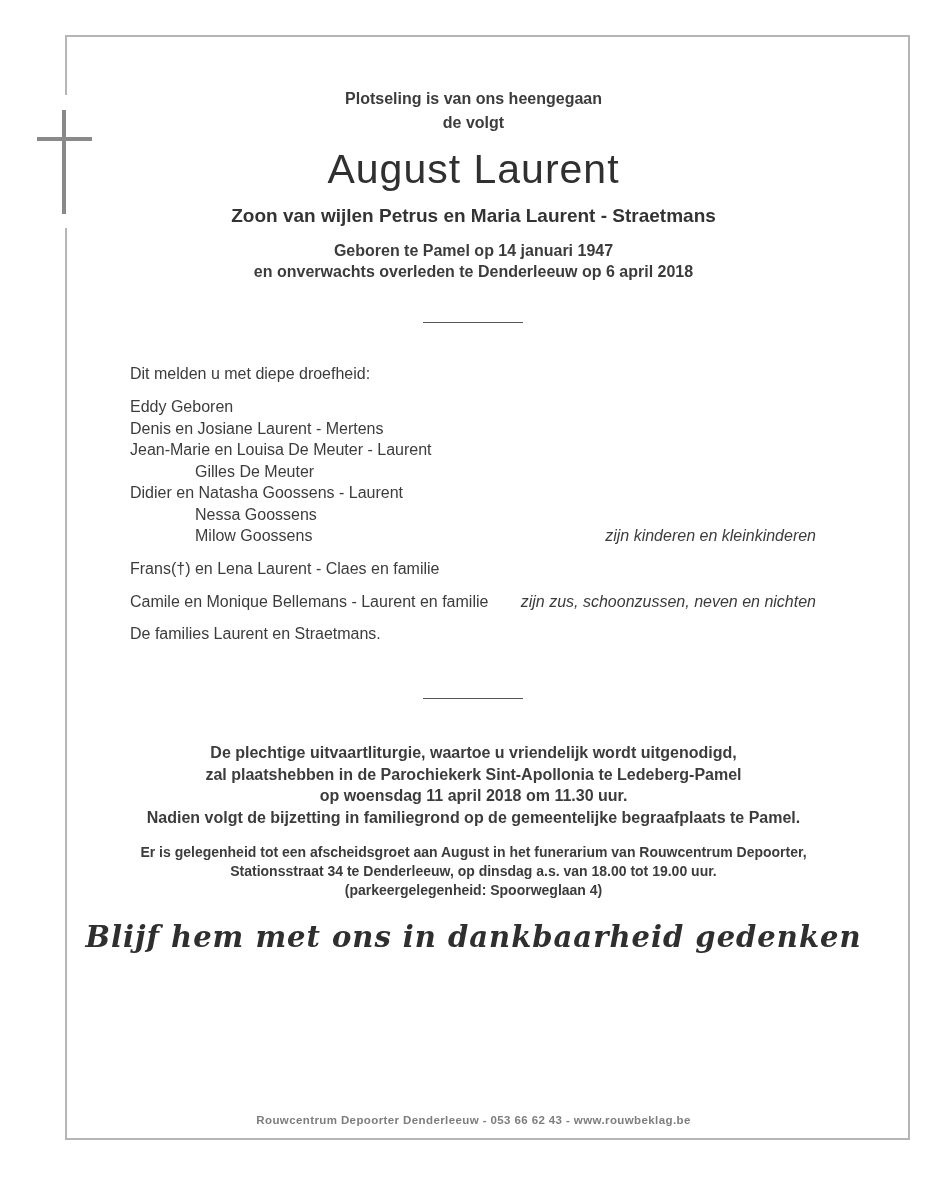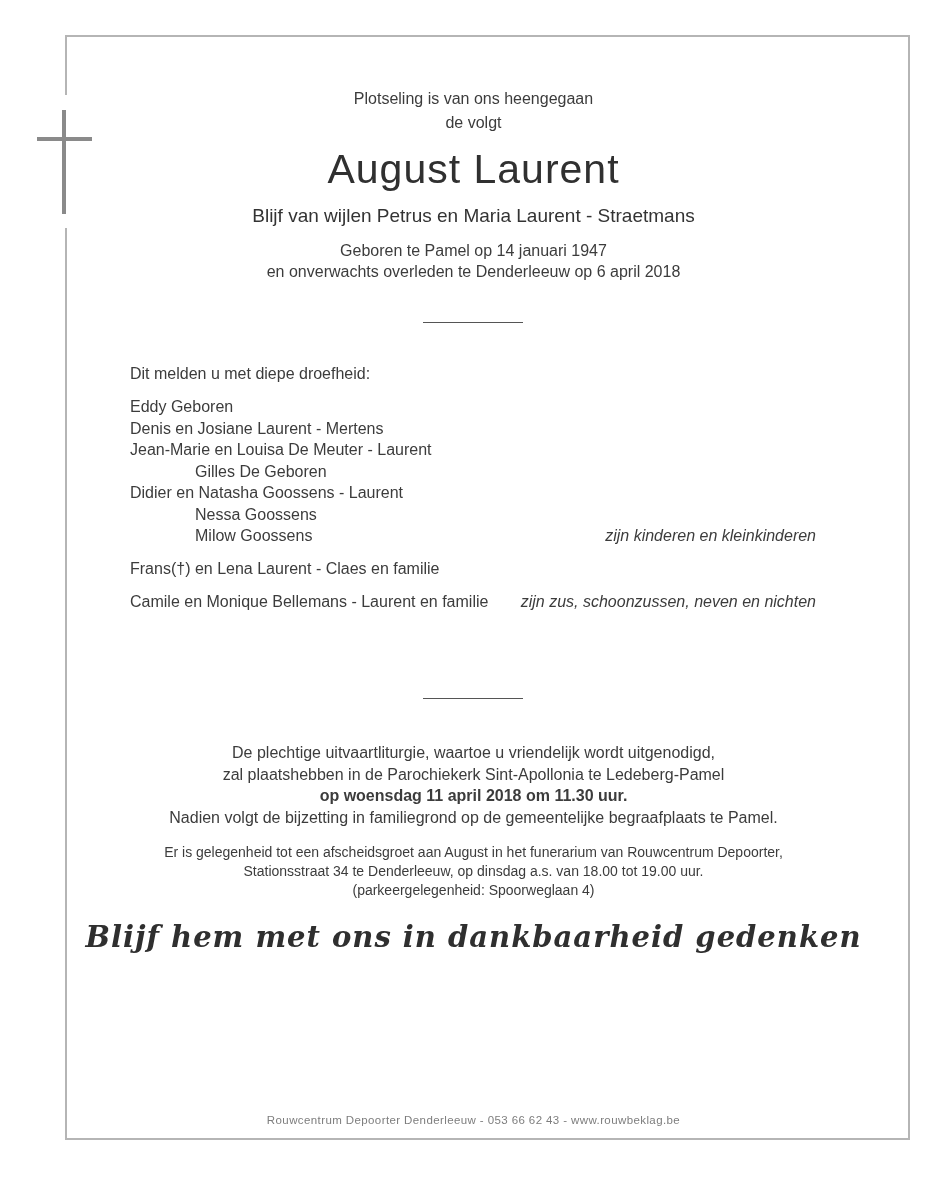--- a/index.html
+++ b/index.html
@@ -35,21 +35,21 @@
     z-index: 3;
   }
   .cross-h {
     position: absolute;
     left: 37px; top: 137px;
     width: 55px; height: 4px;
     background: #8a8a8a;
     z-index: 3;
   }
   .abs { position: absolute; z-index: 4; }
-  .center { left: 0; width: 947px; text-align: center; }
+  .center { left: 0; width: 947px; text-align: center; font-weight: bold; }
   .t16 { font-size: 16px; line-height: 20px; }
   .t14 { font-size: 14px; line-height: 18px; }
   .intro1 { top: 89px; }
   .intro2 { top: 113px; }
   .deceased-name {
     top: 146px;
     font-size: 41px;
     line-height: 46px;
     font-weight: 300;
     letter-spacing: 1px;
@@ -104,44 +104,45 @@
 
   <div class="frame"></div>
   <div class="cross-mask"></div>
   <div class="cross-v"></div>
   <div class="cross-h"></div>
 
   <div class="abs center t16 intro1">Plotseling is van ons heengegaan</div>
   <div class="abs center t16 intro2">de volgt</div>
 
   <div class="abs center deceased-name">August Laurent</div>
-  <div class="abs center subtitle">Blijf van wijlen Petrus en Maria Laurent - Straetmans</div>
+  <div class="abs center subtitle">Zoon van wijlen Petrus en Maria Laurent - Straetmans</div>
 
   <div class="abs center t16 born">Geboren te Pamel op 14 januari 1947</div>
   <div class="abs center t16 died">en onverwachts overleden te Denderleeuw op 6 april 2018</div>
 
   <div class="abs divider divider1"></div>
 
   <div class="abs t16 announce-intro">Dit melden u met diepe droefheid:</div>
 
   <div class="abs family-list">
       <div class="family-line">Eddy Geboren</div>
       <div class="family-line">Denis en Josiane Laurent - Mertens</div>
       <div class="family-line">Jean-Marie en Louisa De Meuter - Laurent</div>
-      <div class="family-line indent">Gilles De Geboren</div>
+      <div class="family-line indent">Gilles De Meuter</div>
       <div class="family-line">Didier en Natasha Goossens - Laurent</div>
       <div class="family-line indent">Nessa Goossens</div>
       <div class="family-line indent">Milow Goossens</div>
     </div>
 
   <div class="abs t16 note-right children-note">zijn kinderen en kleinkinderen</div>
 
   <div class="abs t16 family-line2">Frans(†) en Lena Laurent - Claes en familie</div>
   <div class="abs t16 family-line3">Camile en Monique Bellemans - Laurent en familie</div>
   <div class="abs t16 note-right relatives-note">zijn zus, schoonzussen, neven en nichten</div>
+  <div class="abs t16 families-line">De families Laurent en Straetmans.</div>
 
   <div class="abs divider divider2"></div>
 
   <div class="abs center t16 service1">De plechtige uitvaartliturgie, waartoe u vriendelijk wordt uitgenodigd,</div>
   <div class="abs center t16 service2">zal plaatshebben in de Parochiekerk Sint-Apollonia te Ledeberg-Pamel</div>
   <div class="abs center t16 service-date">op woensdag 11 april 2018 om 11.30 uur.</div>
   <div class="abs center t16 service4">Nadien volgt de bijzetting in familiegrond op de gemeentelijke begraafplaats te Pamel.</div>
 
   <div class="abs center t14 visit1">Er is gelegenheid tot een afscheidsgroet aan August in het funerarium van Rouwcentrum Depoorter,</div>
   <div class="abs center t14 visit2">Stationsstraat 34 te Denderleeuw, op dinsdag a.s. van 18.00 tot 19.00 uur.</div>

